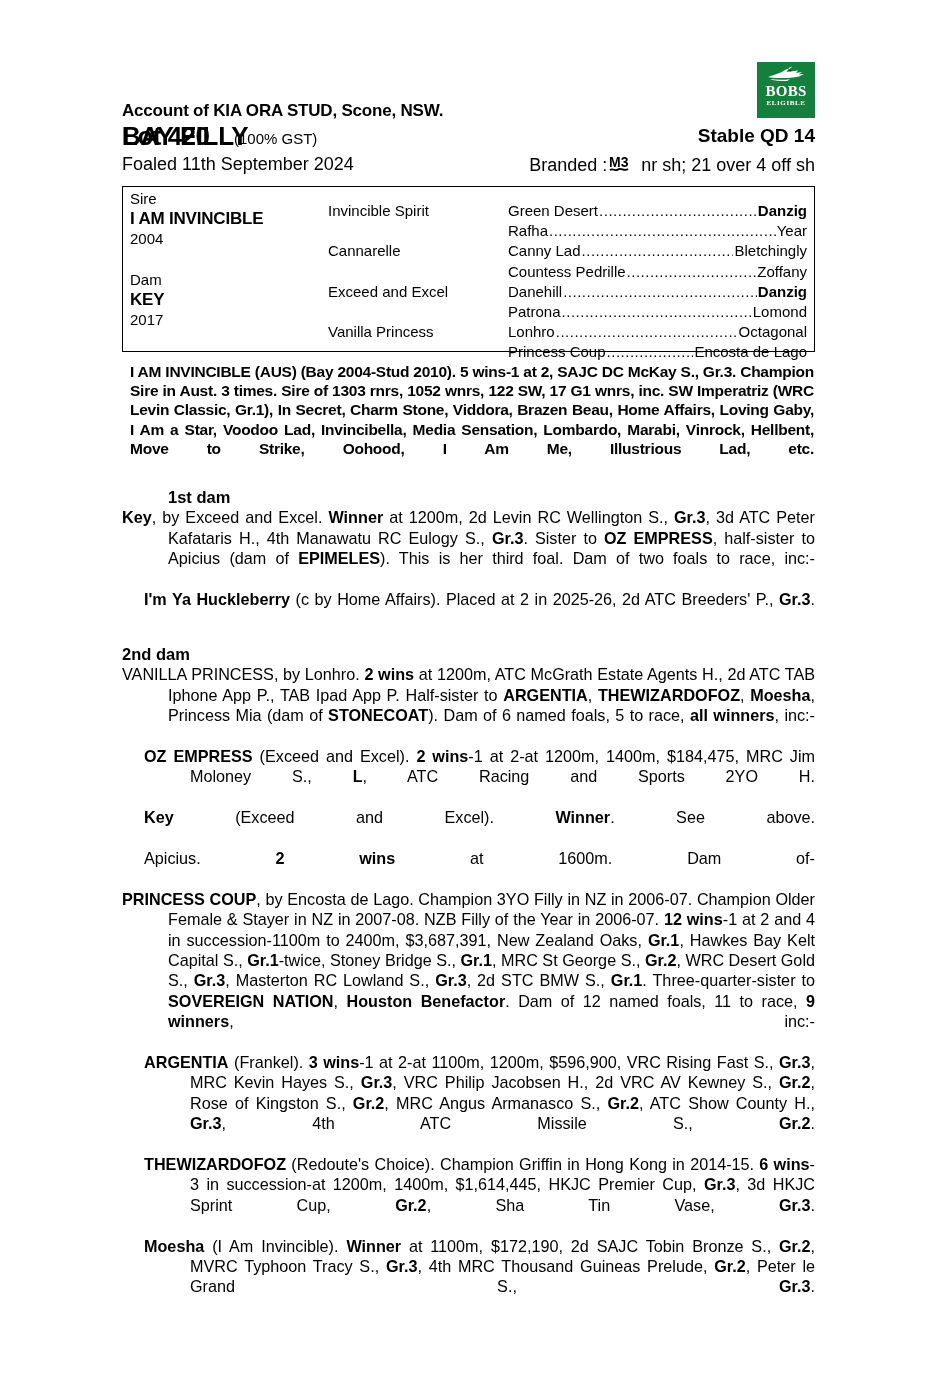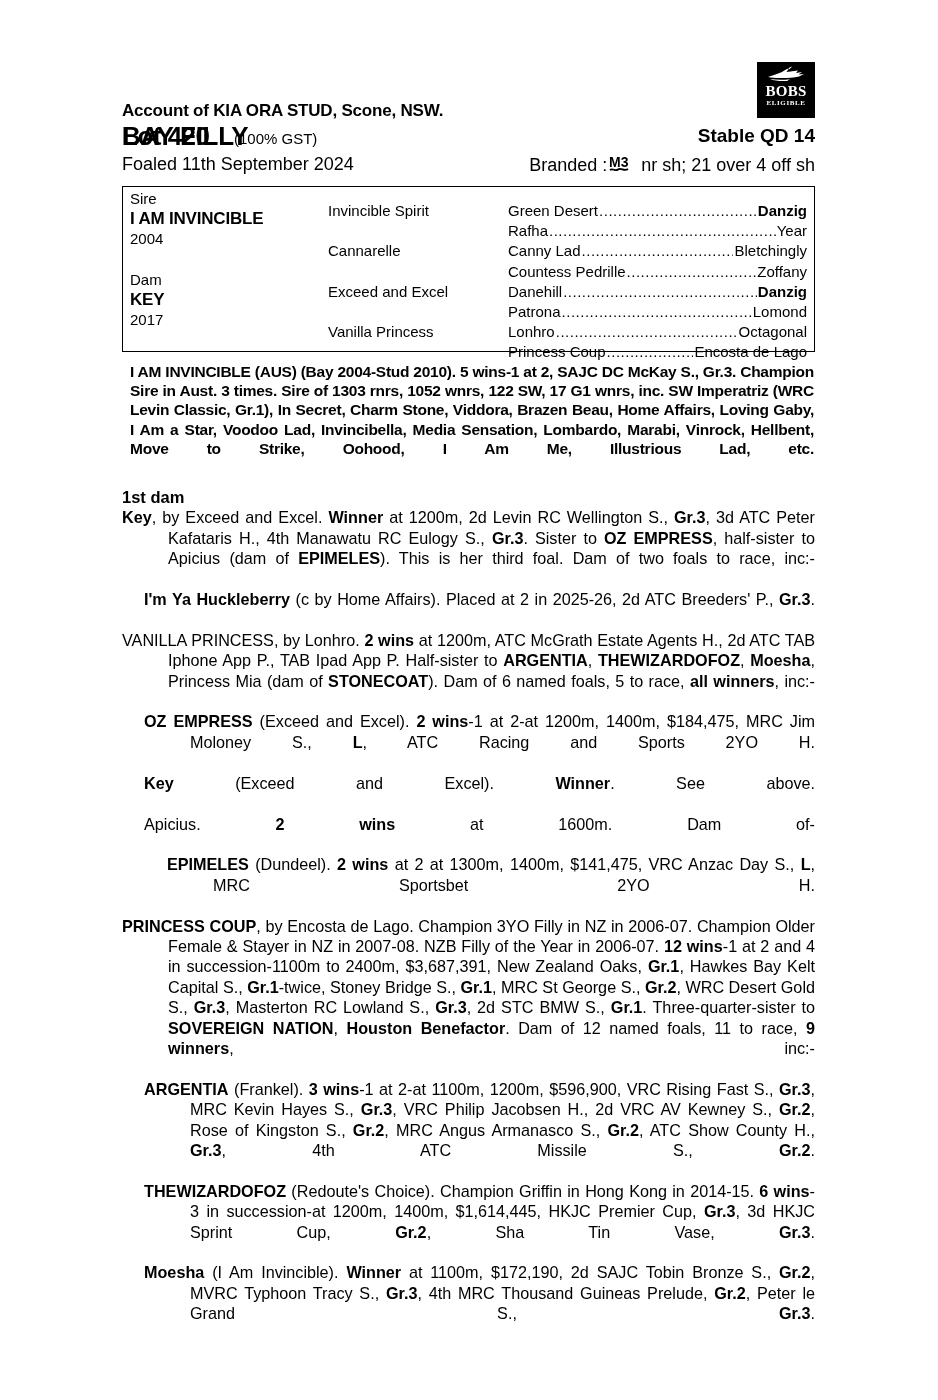--- a/index.html
+++ b/index.html
@@ -22,21 +22,21 @@
     height: 1400px;
   }
 
   
   .bobs-logo {
     position: absolute;
     left: 757px;
     top: 62px;
     width: 58px;
     height: 56px;
-    background: #000000;
+    background: #15803d;
     display: flex;
     flex-direction: column;
     align-items: center;
     justify-content: flex-start;
     padding-top: 4px;
     box-sizing: border-box;
   }
   .bobs-horse { width: 40px; height: 17px; display: block; }
   .bobs-word {
     color: #ffffff;
@@ -325,27 +325,27 @@
           <span class="lead">Princess Coup</span>
           <span class="dots">..........................................................................................</span>
           <span class="tail">Encosta de Lago</span>
         </span>
       </div>
     </div>
 
   <div class="sire-para">I AM INVINCIBLE (AUS) (Bay 2004-Stud 2010). 5 wins-1 at 2, SAJC DC McKay S., Gr.3. Champion Sire in Aust. 3 times. Sire of 1303 rnrs, 1052 wnrs, 122 SW, 17 G1 wnrs, inc. SW Imperatriz (WRC Levin Classic, Gr.1), In Secret, Charm Stone, Viddora, Brazen Beau, Home Affairs, Loving Gaby, I Am a Star, Voodoo Lad, Invincibella, Media Sensation, Lombardo, Marabi, Vinrock, Hellbent, Move to Strike, Oohood, I Am Me, Illustrious Lad, etc.</div>
 
   <div class="narrative" id="narrative" style="top:487px;">
-      <div class="dam-head" style="margin-top: 0px;">1st dam</div>
+      <div class="dam-head" style="margin-top: 0px; margin-left: 46px;">1st dam</div>
       <div class="entry lvl0"><span class="hang"><span class="bold">Key</span><span>, by Exceed and Excel. </span><span class="bold">Winner</span><span> at 1200m, 2d Levin RC Wellington S., </span><span class="bold">Gr.3</span><span>, 3d ATC Peter Kafataris H., 4th Manawatu RC Eulogy S., </span><span class="bold">Gr.3</span><span>. Sister to </span><span class="bold">OZ EMPRESS</span><span>, half-sister to Apicius (dam of </span><span class="bold">EPIMELES</span><span>). This is her third foal. Dam of two foals to race, inc:-</span></span></div>
       <div class="entry lvl1"><span class="hang"><span class="bold">I'm Ya Huckleberry</span><span> (c by Home Affairs). Placed at 2 in 2025-26, 2d ATC Breeders' P., </span><span class="bold">Gr.3</span><span>.</span></span></div>
+      <div class="dam-head">2nd dam</div>
       <div class="entry lvl0"><span class="hang"><span>VANILLA PRINCESS, by Lonhro. </span><span class="bold">2 wins</span><span> at 1200m, ATC McGrath Estate Agents H., 2d ATC TAB Iphone App P., TAB Ipad App P. Half-sister to </span><span class="bold">ARGENTIA</span><span>, </span><span class="bold">THEWIZARDOFOZ</span><span>, </span><span class="bold">Moesha</span><span>, Princess Mia (dam of </span><span class="bold">STONECOAT</span><span>). Dam of 6 named foals, 5 to race, </span><span class="bold">all winners</span><span>, inc:-</span></span></div>
       <div class="entry lvl1"><span class="hang"><span class="bold">OZ EMPRESS</span><span> (Exceed and Excel). </span><span class="bold">2 wins</span><span>-1 at 2-at 1200m, 1400m, $184,475, MRC Jim Moloney S., </span><span class="bold">L</span><span>, ATC Racing and Sports 2YO H.</span></span></div>
       <div class="entry lvl1"><span class="hang"><span class="bold">Key</span><span> (Exceed and Excel). </span><span class="bold">Winner</span><span>. See above.</span></span></div>
       <div class="entry lvl1"><span class="hang"><span>Apicius. </span><span class="bold">2 wins</span><span> at 1600m. Dam of-</span></span></div>
-      <div class="entry lvl2"><span class="hang"><span class="bold">EPIMELES</span><span> (Dundeel). </span><span class="bold">2 wins</span><span> at 2 at 1300m, 1400m, $141,475, VRC Anzac Day S., </span><span class="bold">L</span><span>, MRC Sportsbet 2YO H.</span></span></div>
       <div class="entry lvl0"><span class="hang"><span class="bold">PRINCESS COUP</span><span>, by Encosta de Lago. Champion 3YO Filly in NZ in 2006-07. Champion Older Female &amp; Stayer in NZ in 2007-08. NZB Filly of the Year in 2006-07. </span><span class="bold">12 wins</span><span>-1 at 2 and 4 in succession-1100m to 2400m, $3,687,391, New Zealand Oaks, </span><span class="bold">Gr.1</span><span>, Hawkes Bay Kelt Capital S., </span><span class="bold">Gr.1</span><span>-twice, Stoney Bridge S., </span><span class="bold">Gr.1</span><span>, MRC St George S., </span><span class="bold">Gr.2</span><span>, WRC Desert Gold S., </span><span class="bold">Gr.3</span><span>, Masterton RC Lowland S., </span><span class="bold">Gr.3</span><span>, 2d STC BMW S., </span><span class="bold">Gr.1</span><span>. Three-quarter-sister to </span><span class="bold">SOVEREIGN NATION</span><span>, </span><span class="bold">Houston Benefactor</span><span>. Dam of 12 named foals, 11 to race, </span><span class="bold">9 winners</span><span>, inc:-</span></span></div>
       <div class="entry lvl1"><span class="hang"><span class="bold">ARGENTIA</span><span> (Frankel). </span><span class="bold">3 wins</span><span>-1 at 2-at 1100m, 1200m, $596,900, VRC Rising Fast S., </span><span class="bold">Gr.3</span><span>, MRC Kevin Hayes S., </span><span class="bold">Gr.3</span><span>, VRC Philip Jacobsen H., 2d VRC AV Kewney S., </span><span class="bold">Gr.2</span><span>, Rose of Kingston S., </span><span class="bold">Gr.2</span><span>, MRC Angus Armanasco S., </span><span class="bold">Gr.2</span><span>, ATC Show County H., </span><span class="bold">Gr.3</span><span>, 4th ATC Missile S., </span><span class="bold">Gr.2</span><span>.</span></span></div>
       <div class="entry lvl1"><span class="hang"><span class="bold">THEWIZARDOFOZ</span><span> (Redoute's Choice). Champion Griffin in Hong Kong in 2014-15. </span><span class="bold">6 wins</span><span>-3 in succession-at 1200m, 1400m, $1,614,445, HKJC Premier Cup, </span><span class="bold">Gr.3</span><span>, 3d HKJC Sprint Cup, </span><span class="bold">Gr.2</span><span>, Sha Tin Vase, </span><span class="bold">Gr.3</span><span>.</span></span></div>
       <div class="entry lvl1"><span class="hang"><span class="bold">Moesha</span><span> (I Am Invincible). </span><span class="bold">Winner</span><span> at 1100m, $172,190, 2d SAJC Tobin Bronze S., </span><span class="bold">Gr.2</span><span>, MVRC Typhoon Tracy S., </span><span class="bold">Gr.3</span><span>, 4th MRC Thousand Guineas Prelude, </span><span class="bold">Gr.2</span><span>, Peter le Grand S., </span><span class="bold">Gr.3</span><span>.</span></span></div>
     </div>
 
 </div>
 
 </body></html>

